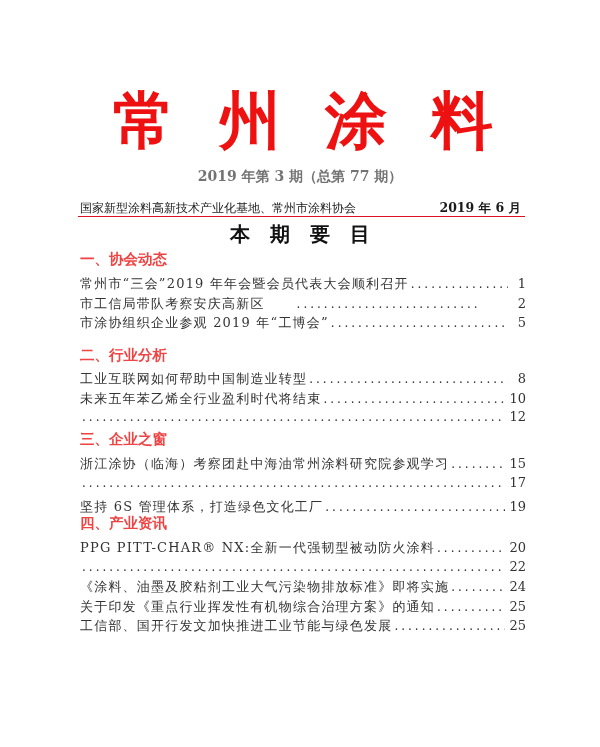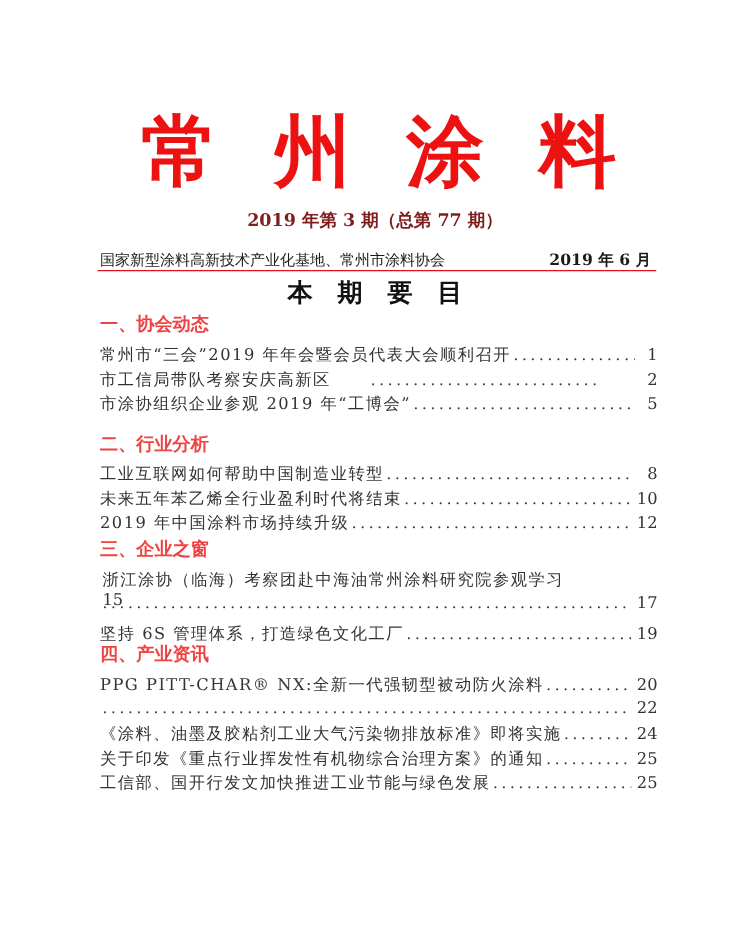--- a/index.html
+++ b/index.html
@@ -3,21 +3,21 @@
 <meta charset="utf-8">
 <style>
   html, body { margin: 0; padding: 0; background: #ffffff; }
   body { width: 600px; height: 747px; position: relative; overflow: hidden;
          font-family: "DejaVu Serif", "Liberation Serif", serif; color: #222; }
   .title { position: absolute; top: 82px; left: 0; width: 600px; text-align: center;
            color: #ee1111; font-size: 62px; font-weight: bold; line-height: 78px;
            letter-spacing: 0; font-family: "DejaVu Serif", serif; }
   .title span { display: inline-block; width: 56px; margin: 0 25px; text-align: center; }
   .issue { position: absolute; top: 168px; left: 0; width: 600px; text-align: center;
-           font-size: 14px; font-weight: bold; color: #7f1d1d; font-family: "DejaVu Serif", serif; }
+           font-size: 14px; font-weight: bold; color: #737373; font-family: "DejaVu Serif", serif; }
   .subheader { position: absolute; top: 200px; left: 78px; width: 447px; height: 16px;
                border-bottom: 1.5px solid #dd1122; font-size: 12px; color: #1a1a1a;
                font-family: "DejaVu Sans", sans-serif; }
   .subheader .org { position: absolute; left: 2px; top: 0; text-decoration: none; }
   .subheader .date { position: absolute; right: 4px; top: 0; font-weight: bold;
                      font-family: "DejaVu Serif", serif; font-size: 12.5px; }
   .toc-title { position: absolute; top: 221px; left: 0; width: 600px; text-align: center;
                font-size: 20px; font-weight: bold; color: #111; letter-spacing: 20px;
                padding-left: 20px; box-sizing: border-box; }
   .section-head { position: absolute; left: 80px; font-size: 14.5px; font-weight: bold;
@@ -67,26 +67,25 @@
       <span class="label">工业互联网如何帮助中国制造业转型</span>
       <span class="dots">........................................................................................................................</span>
       <span class="page">8</span>
     </div>
     <div class="row" style="top: 389.6px;">
       <span class="label">未来五年苯乙烯全行业盈利时代将结束</span>
       <span class="dots">........................................................................................................................</span>
       <span class="page">10</span>
     </div>
     <div class="row" style="top: 409.2px;">
-      <span class="label">2019 年中国涂料市场持续升级</span>
       <span class="dots">........................................................................................................................</span>
       <span class="page">12</span>
     </div>
     <div class="section-head" style="top: 430px;">三、企业之窗</div>
-    <div class="row" style="top: 455px; flex-direction: column;">
+    <div class="row" style="top: 455px;">
       <span class="label">浙江涂协（临海）考察团赴中海油常州涂料研究院参观学习</span>
       <span class="dots">........................................................................................................................</span>
       <span class="page">15</span>
     </div>
     <div class="row" style="top: 474.6px;">
       <span class="dots">........................................................................................................................</span>
       <span class="page">17</span>
     </div>
     <div class="row" style="top: 498px;">
       <span class="label">坚持 6S 管理体系，打造绿色文化工厂</span>

